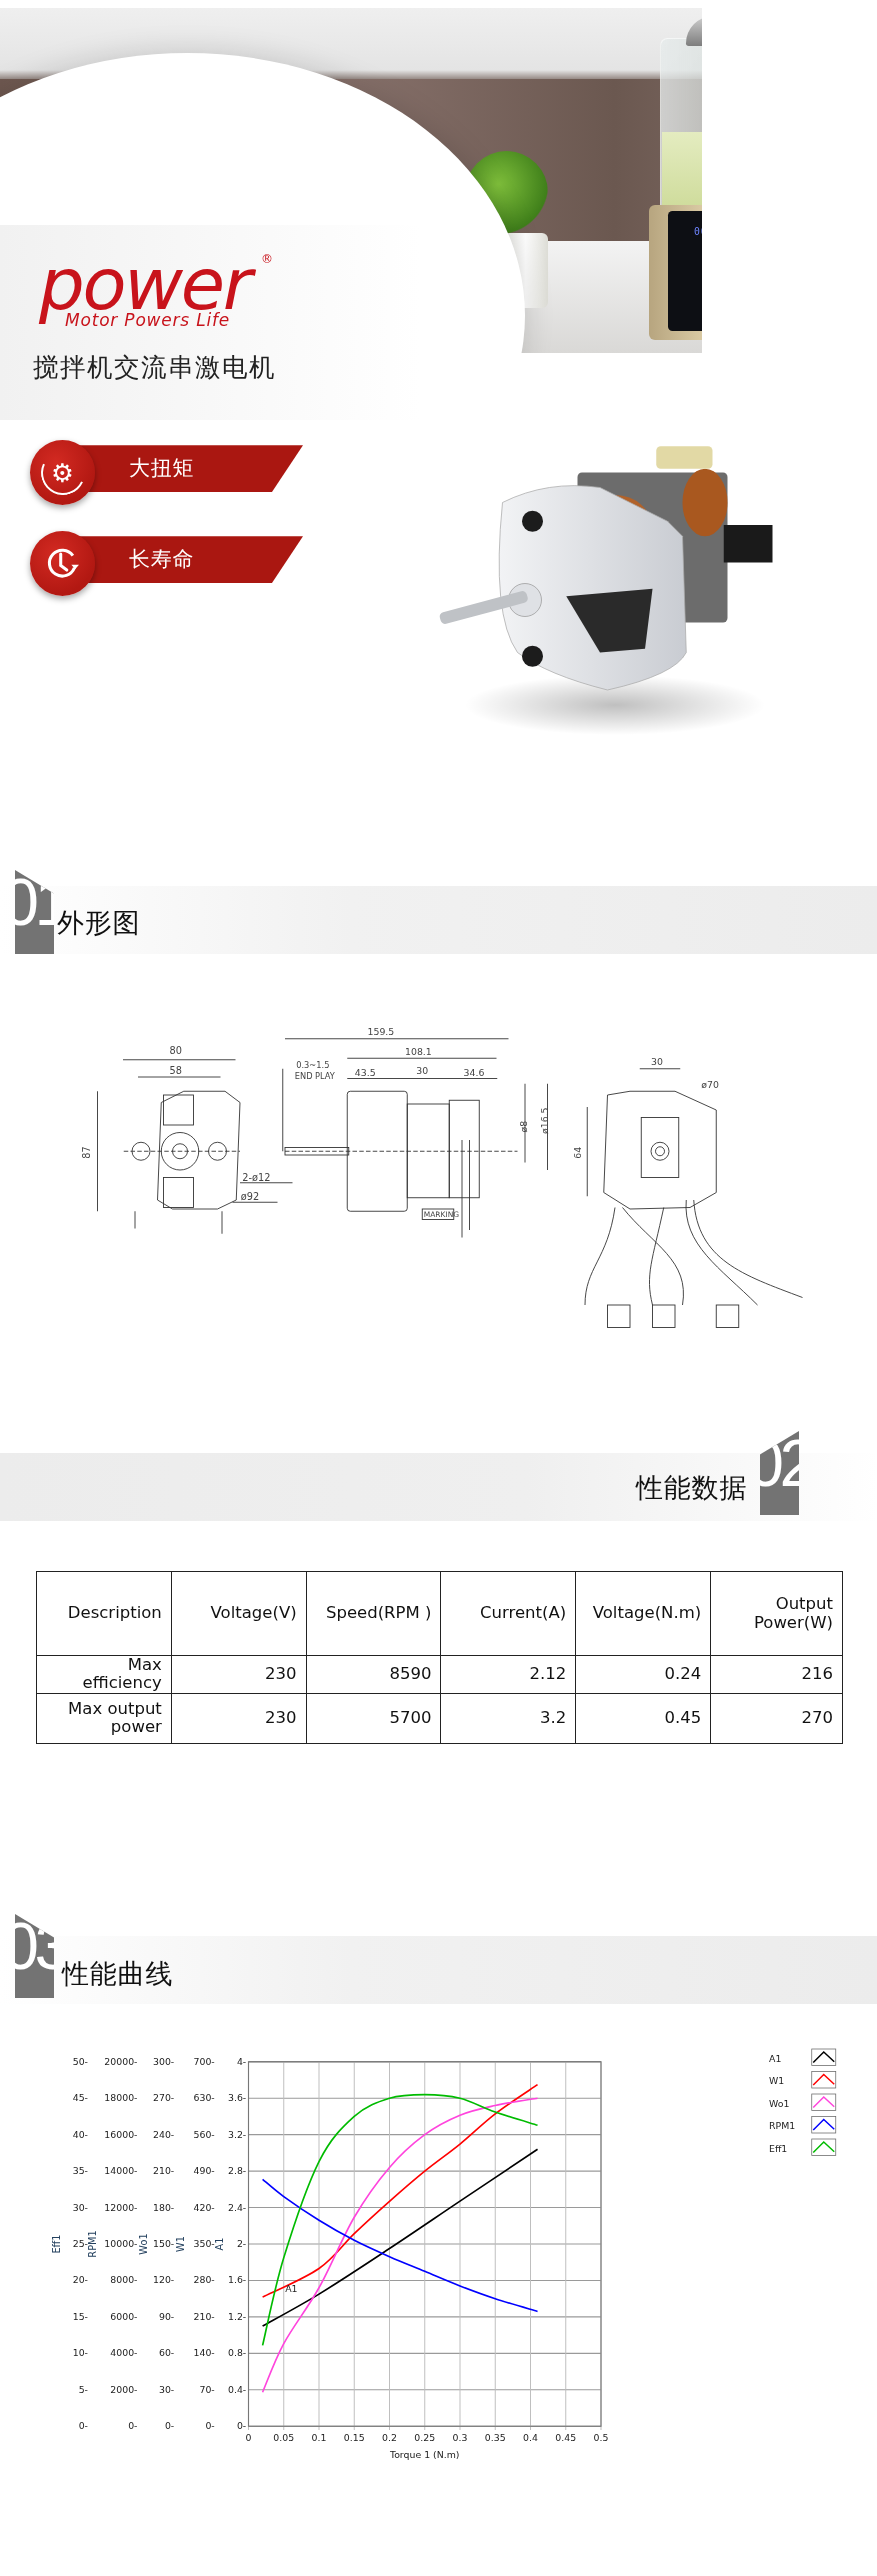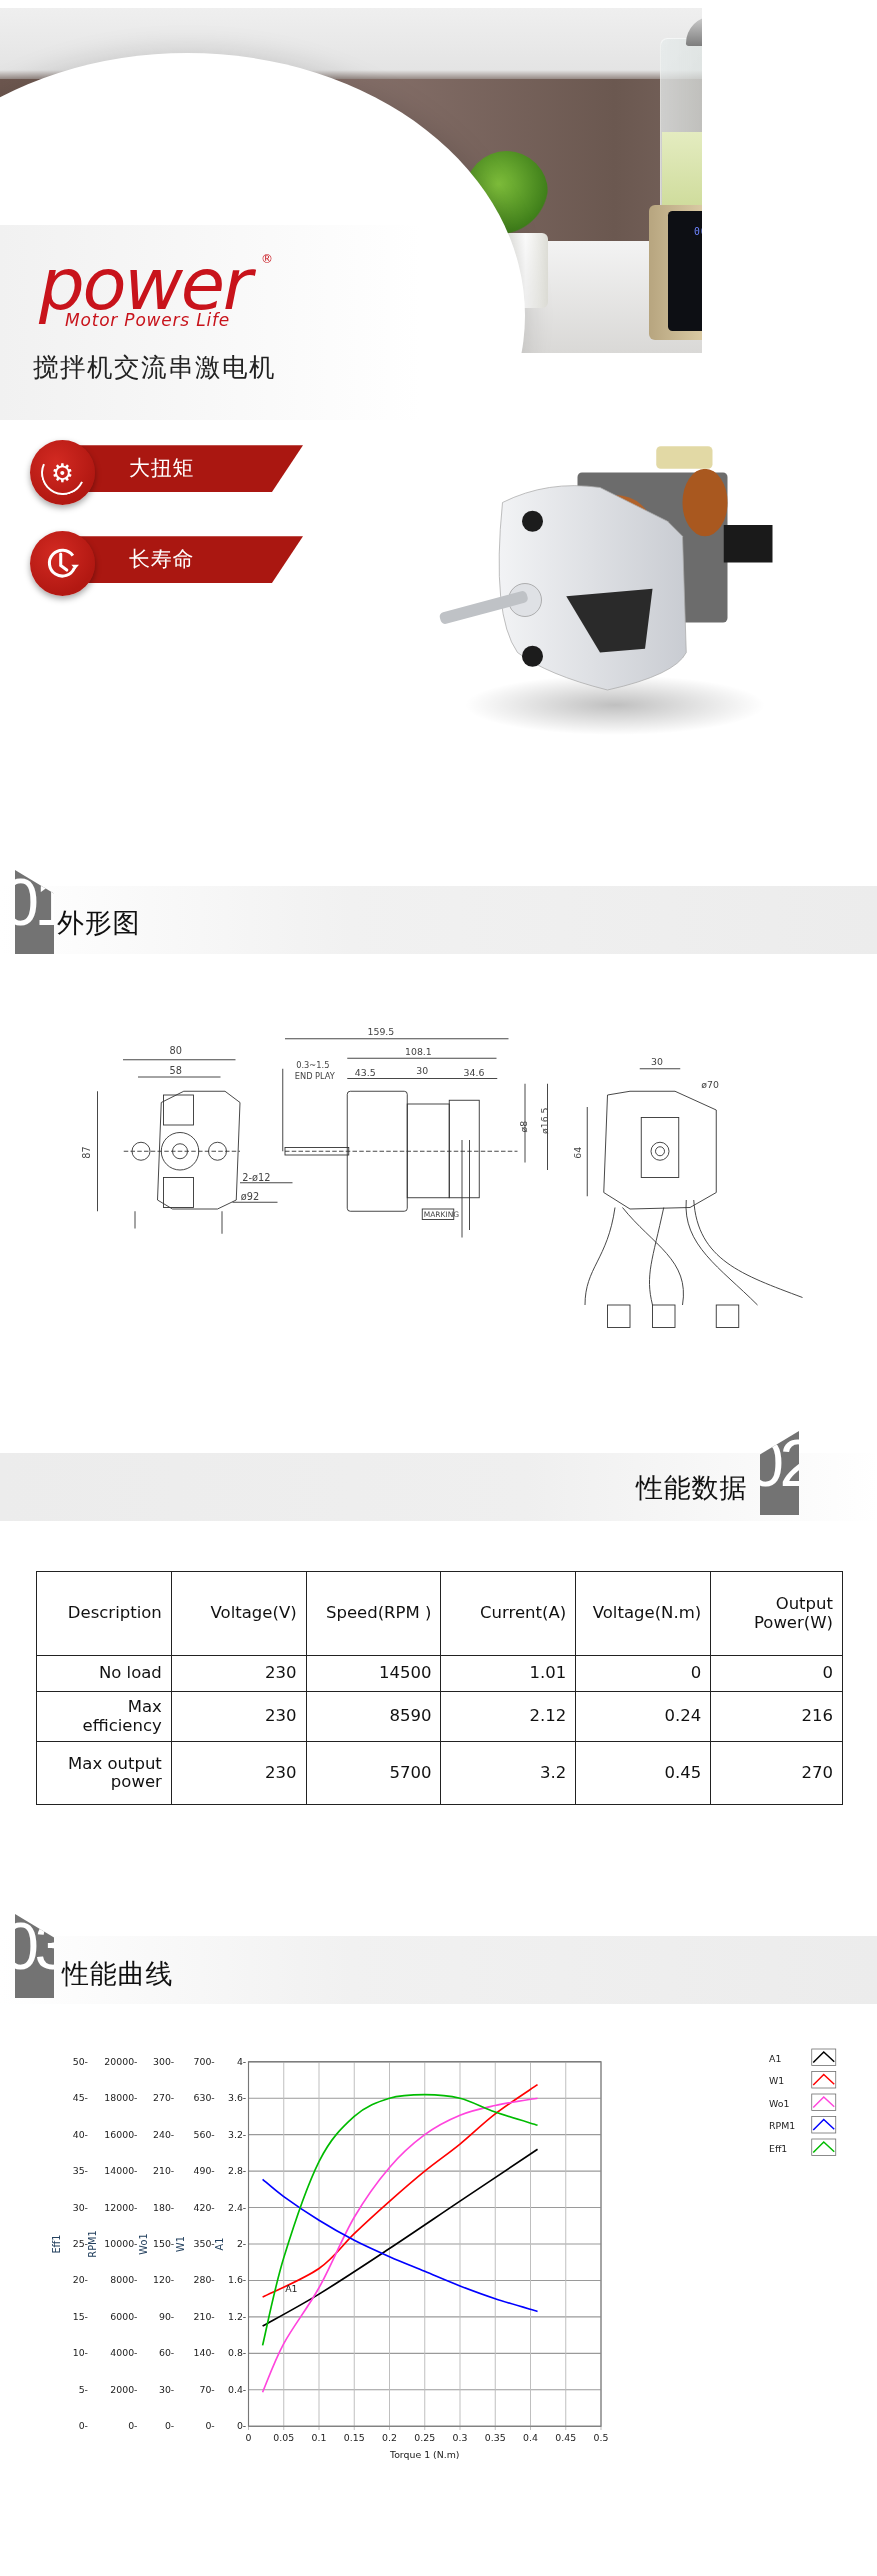--- a/index.html
+++ b/index.html
@@ -218,28 +218,20 @@
     <tr>
       <th>Description</th>
       <th>Voltage(V)</th>
       <th>Speed(RPM )</th>
       <th>Current(A)</th>
       <th style="padding-left:15px">Voltage(N.m)</th>
       <th>Output Power(W)</th>
     </tr>
   </thead>
   <tbody>
-    <tr>
-      <td>No load</td>
-      <td>230</td>
-      <td>14500</td>
-      <td>1.01</td>
-      <td>0</td>
-      <td>0</td>
-    </tr>
     <tr>
       <td>Max efficiency</td>
       <td>230</td>
       <td>8590</td>
       <td>2.12</td>
       <td>0.24</td>
       <td>216</td>
     </tr>
     <tr>
       <td>Max output power</td>

